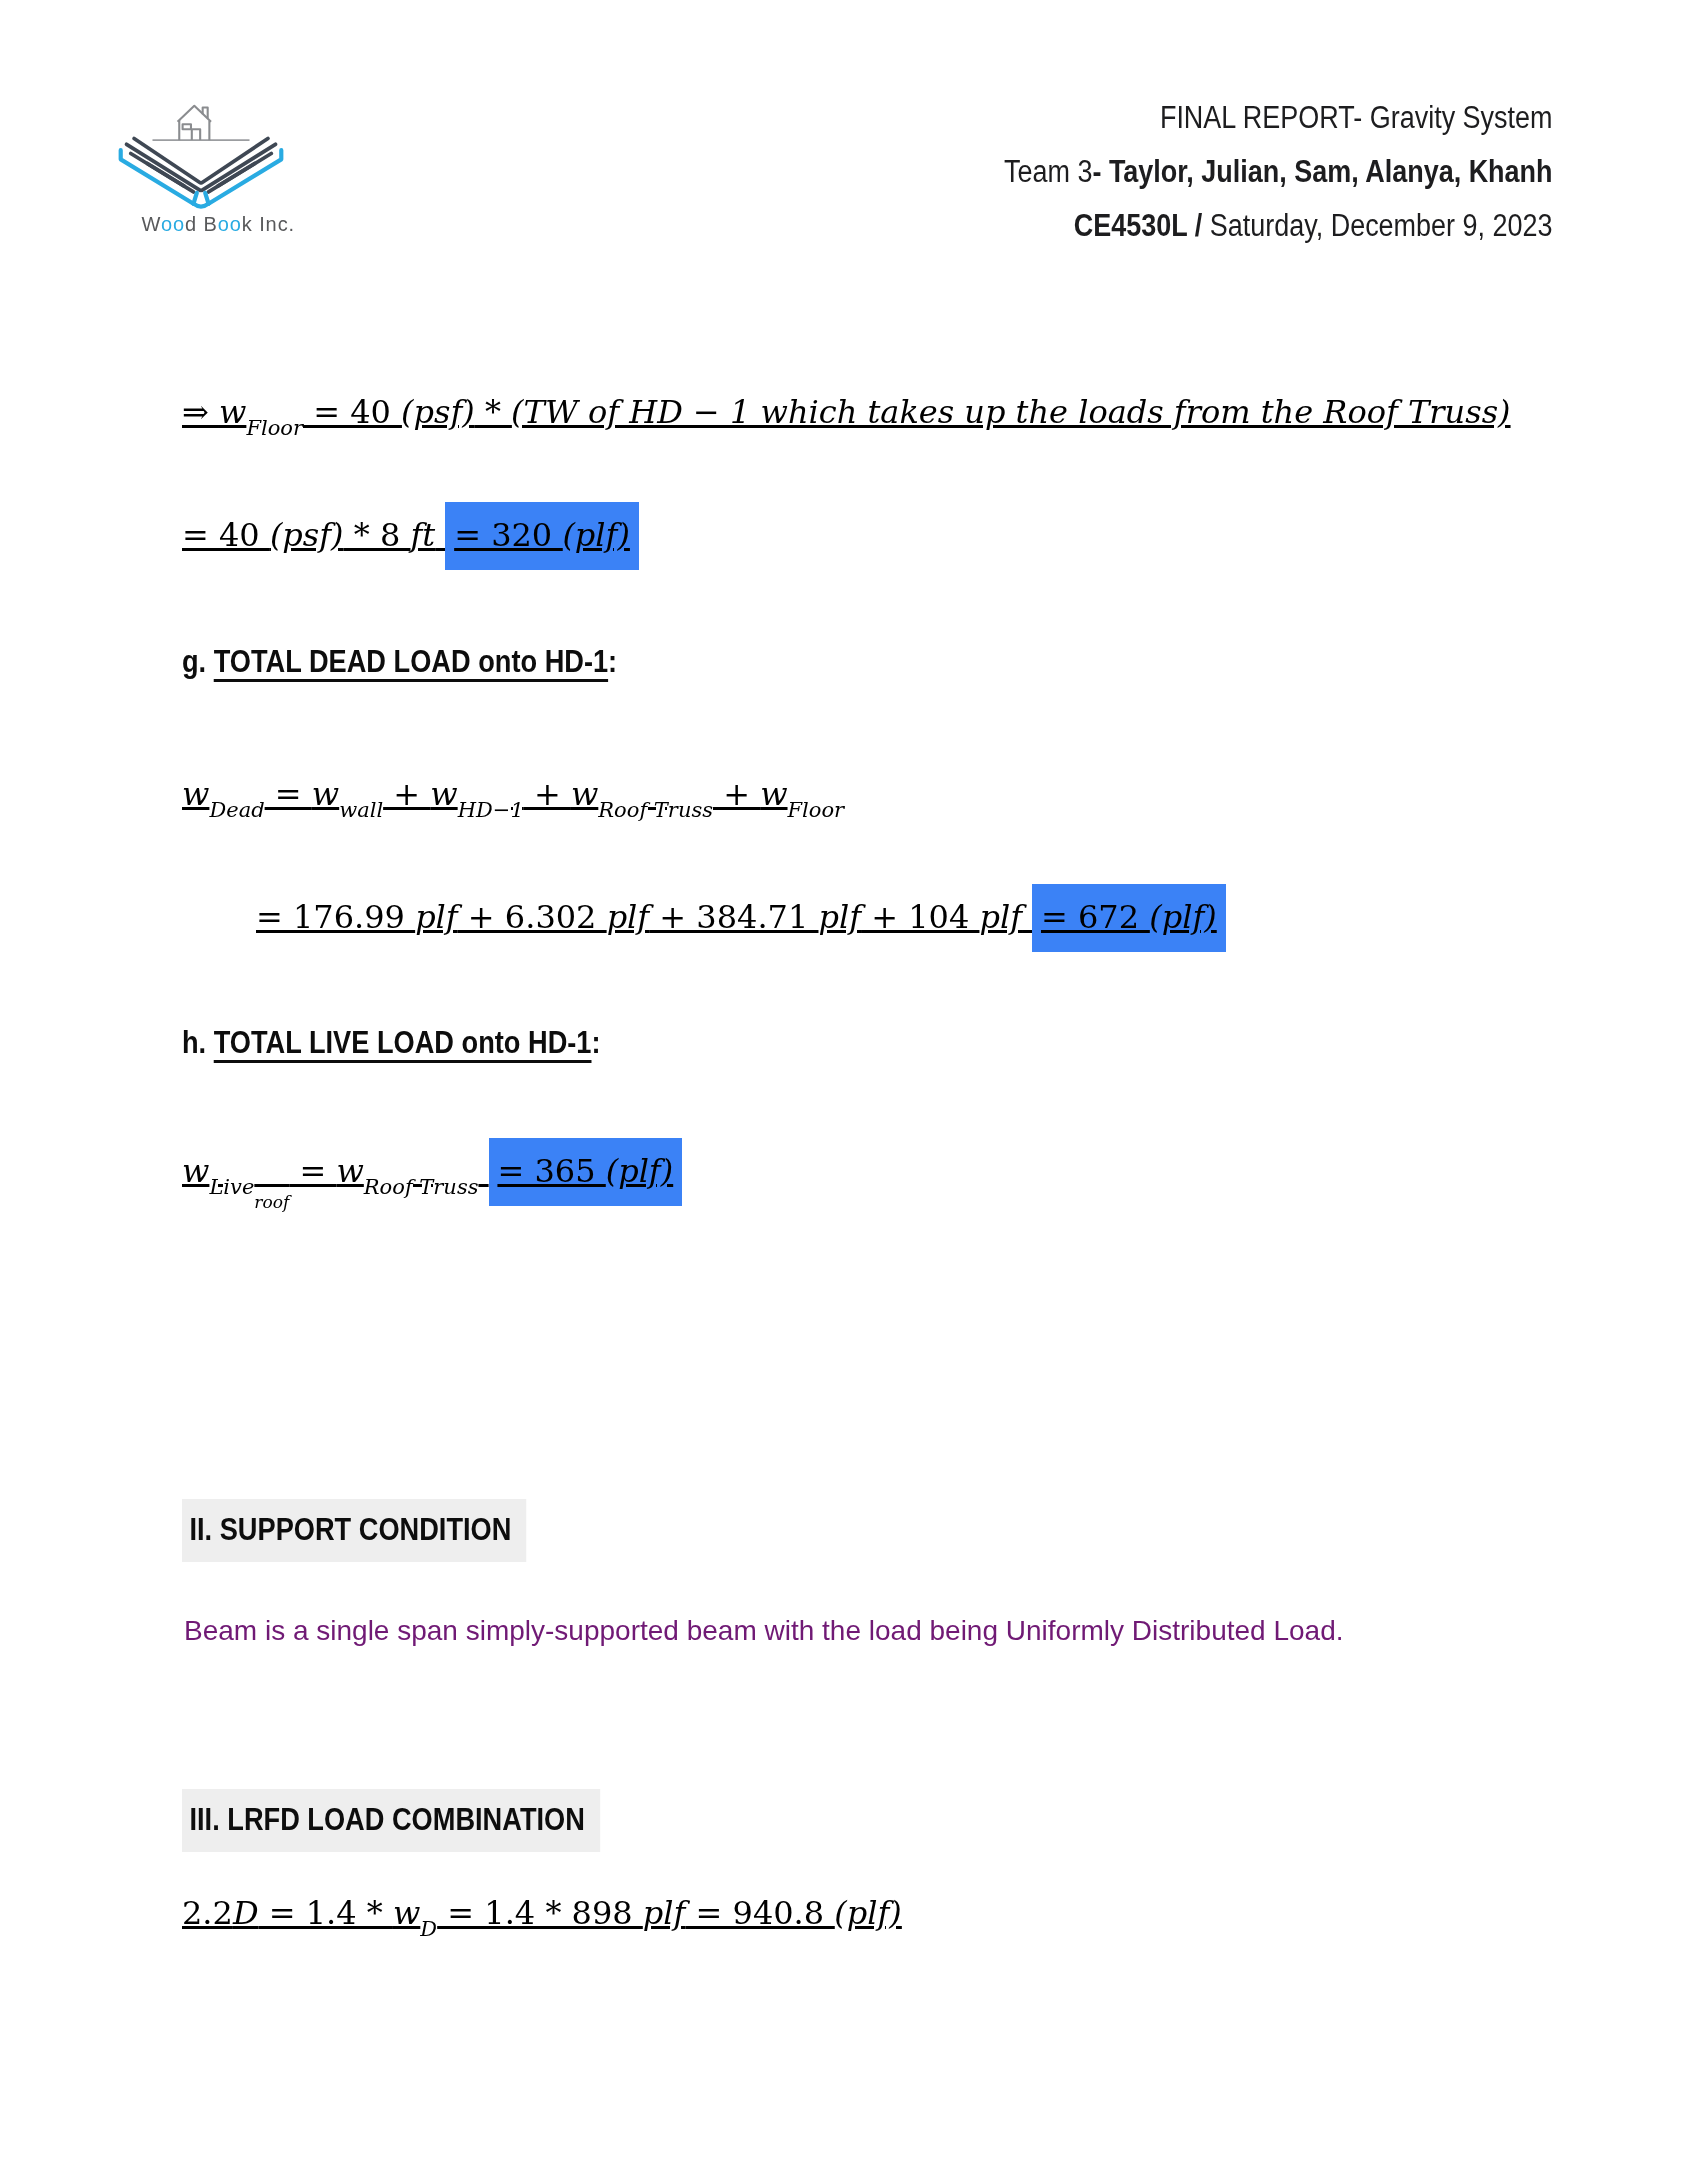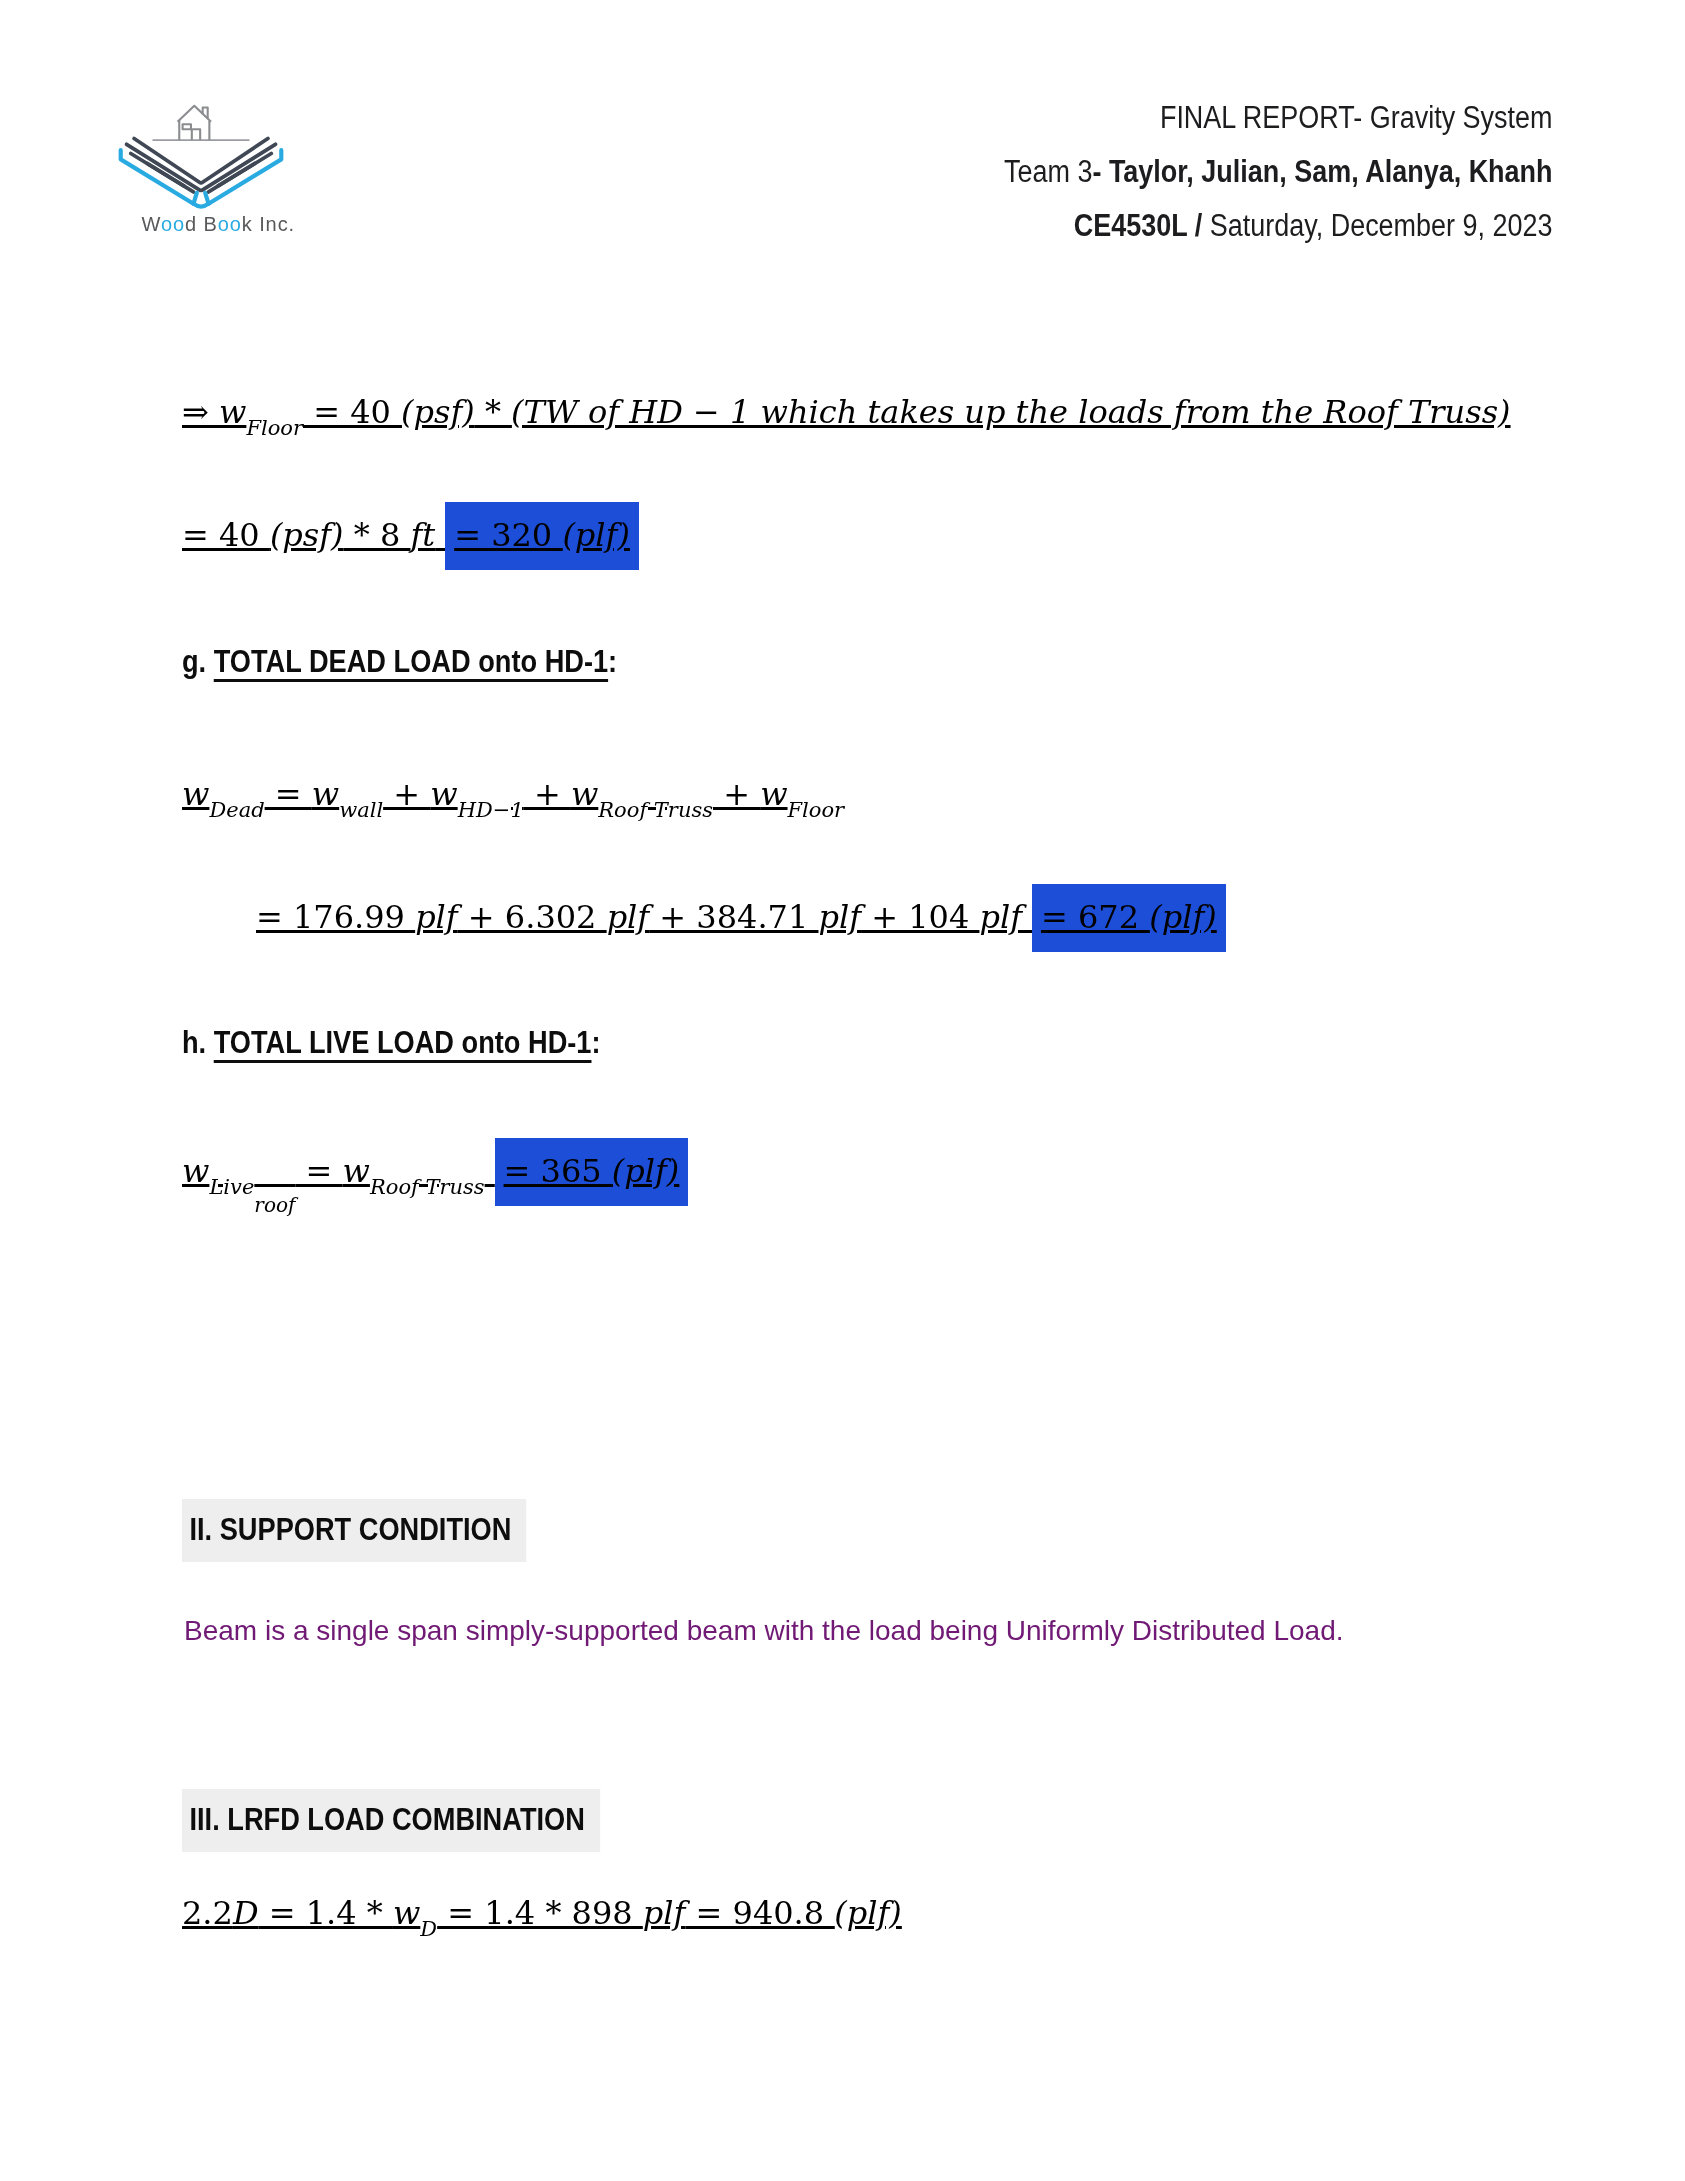--- a/index.html
+++ b/index.html
@@ -16,22 +16,22 @@
   .header{position:absolute;top:91px;right:132px;text-align:right;
           font-size:31px;line-height:54px;color:#1d1d1f;
           transform:scaleX(0.87);transform-origin:top right;}
   .header b{font-weight:bold;}
 
   
   .eq{position:absolute;font-family:"DejaVu Serif", serif;font-size:32px;color:#000;white-space:pre;text-decoration:underline;}
   .seg-rm{font-style:normal;}
   .seg-it{font-style:italic;}
   .seg-sub{font-style:italic;font-size:21px;vertical-align:-0.55em;}
-  .seg-subsub{font-style:italic;font-size:20px;vertical-align:-1.5em;}
-  .hl-box{background:#1d4ed8;padding:14px 8.8px 16px 8.8px;}
+  .seg-subsub{font-style:italic;font-size:17px;vertical-align:-1.5em;}
+  .hl-box{background:#3b82f6;padding:14px 8.8px 16px 8.8px;}
 
   
   .sub-heading{position:absolute;font-size:32px;font-weight:bold;color:#0d0d0d;white-space:pre;
                transform:scaleX(0.85);transform-origin:top left;}
   .sub-heading .und{text-decoration:underline;text-decoration-thickness:2.6px;text-underline-offset:7px;}
 
   
   .sec-heading{position:absolute;transform:scaleX(0.85);transform-origin:top left;}
   .sec-heading .block{display:inline-block;background:#eeeeee;padding:12.3px 17.6px 14px 8.8px;
                       font-size:32px;font-weight:bold;color:#0d0d0d;white-space:pre;}

